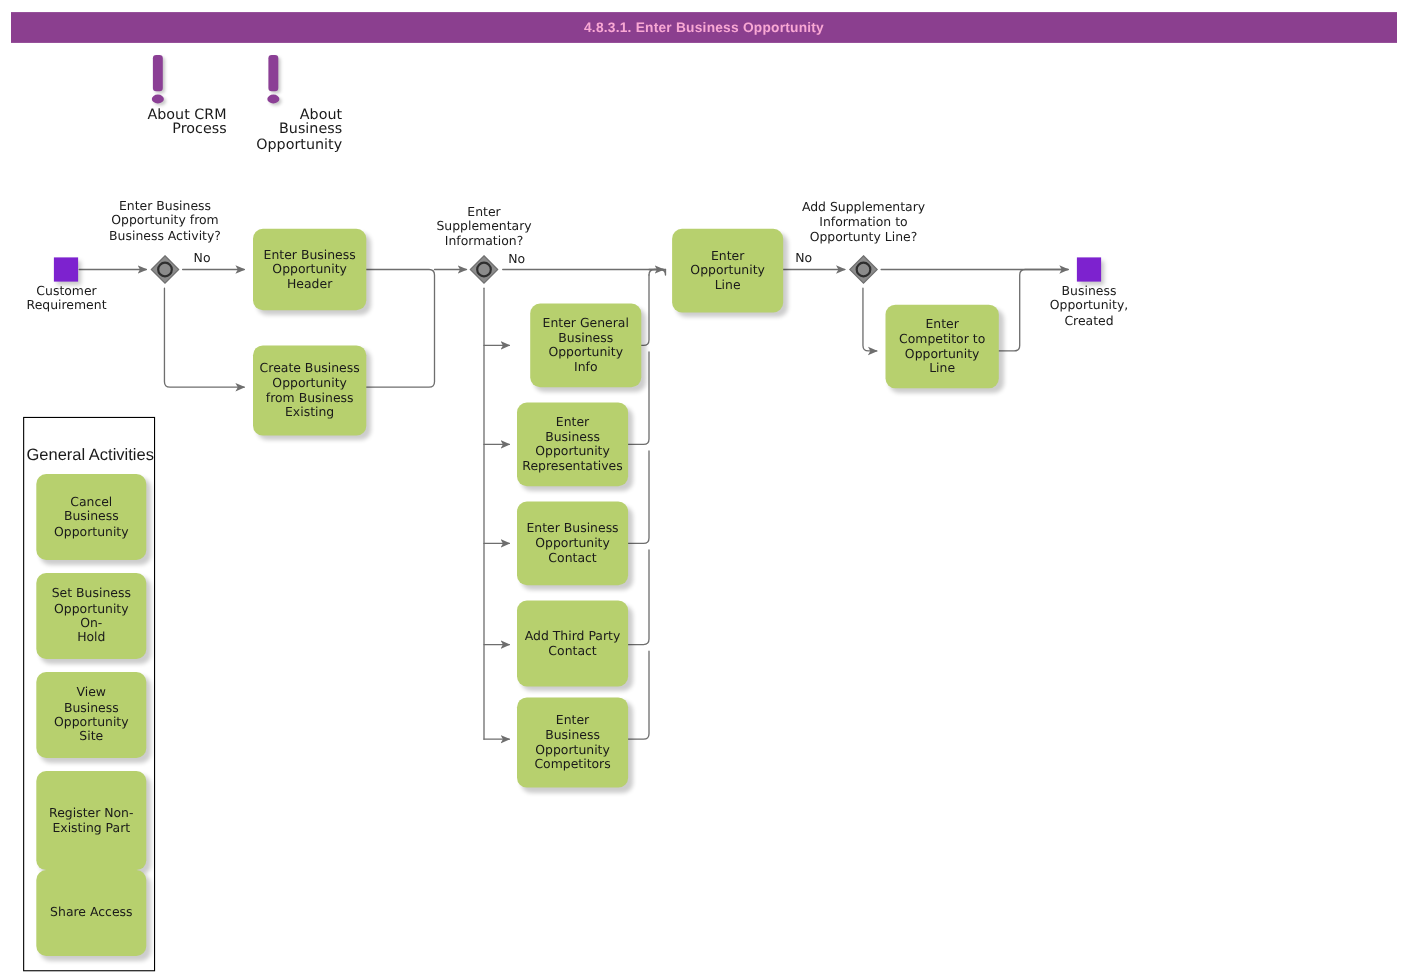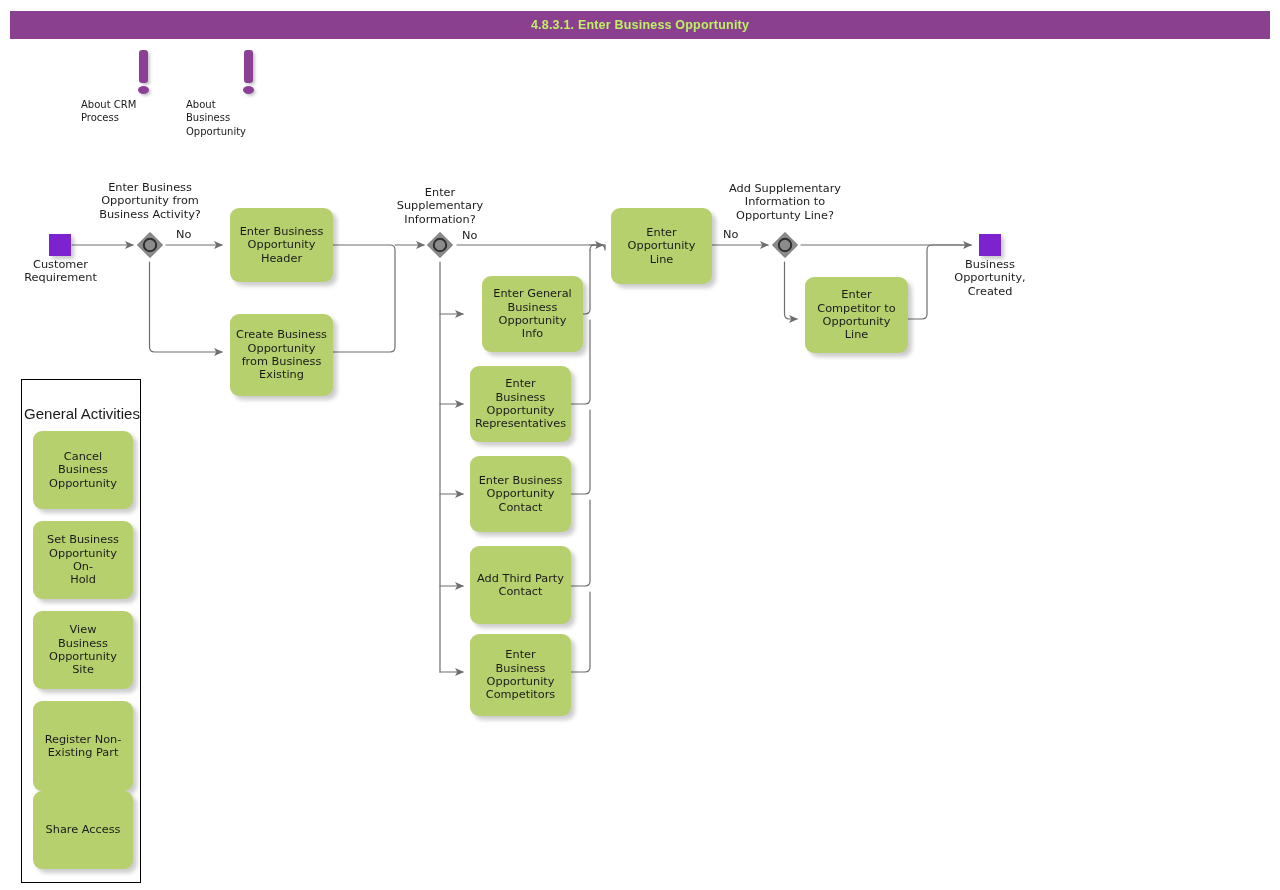--- a/index.html
+++ b/index.html
@@ -16,21 +16,21 @@
   }
 
   
   #title-bar {
     position: absolute;
     left: 10px;
     top: 11px;
     width: 1260px;
     height: 28px;
     background: #8b3f8f;
-    color: #bef264;
+    color: #f9a8d4;
     font-family: "Liberation Sans", sans-serif;
     font-weight: bold;
     font-size: 12.5px;
     display: flex;
     align-items: center;
     justify-content: center;
     letter-spacing: 0.2px;
   }
 
   
@@ -118,22 +118,22 @@
     left: 7px; top: 36px;
     width: 11px; height: 8px;
     background: #8b3f95;
     border-radius: 50%;
     box-shadow: 2px 2px 3px rgba(0,0,0,0.22);
   }
   .annot-text {
     position: absolute;
     left: -50px; top: 48px;
     width: 125px;
-    text-align: left;
-    font-size: 10px;
+    text-align: right;
+    font-size: 13px;
     line-height: 13.3px;
     color: #1a1a1a;
     white-space: pre-line;
   }
 
   
   #general-activities {
     position: absolute;
     left: 21px;
     top: 379px;

